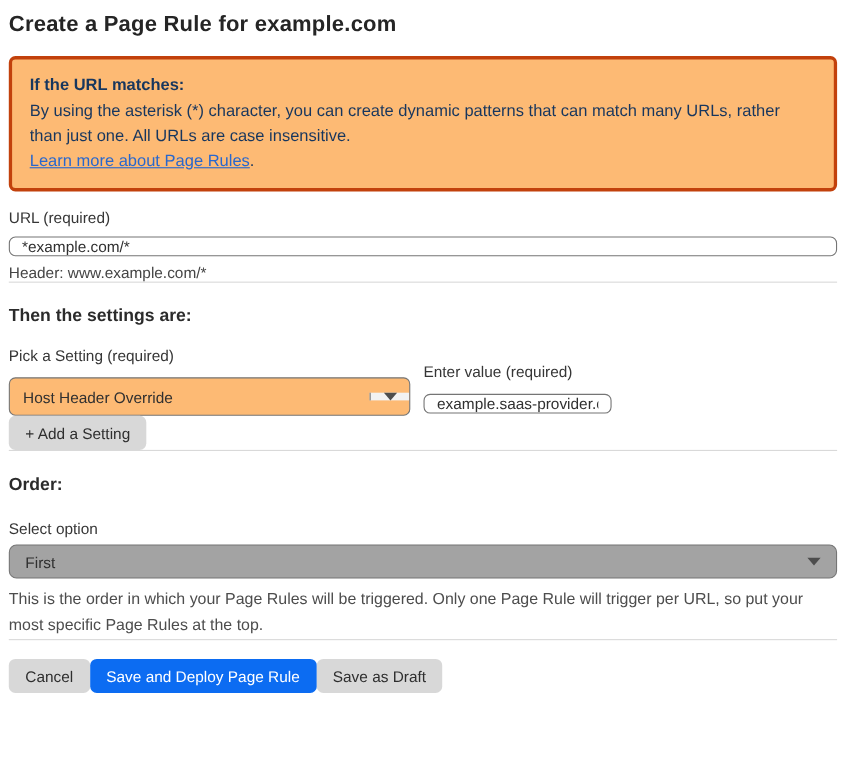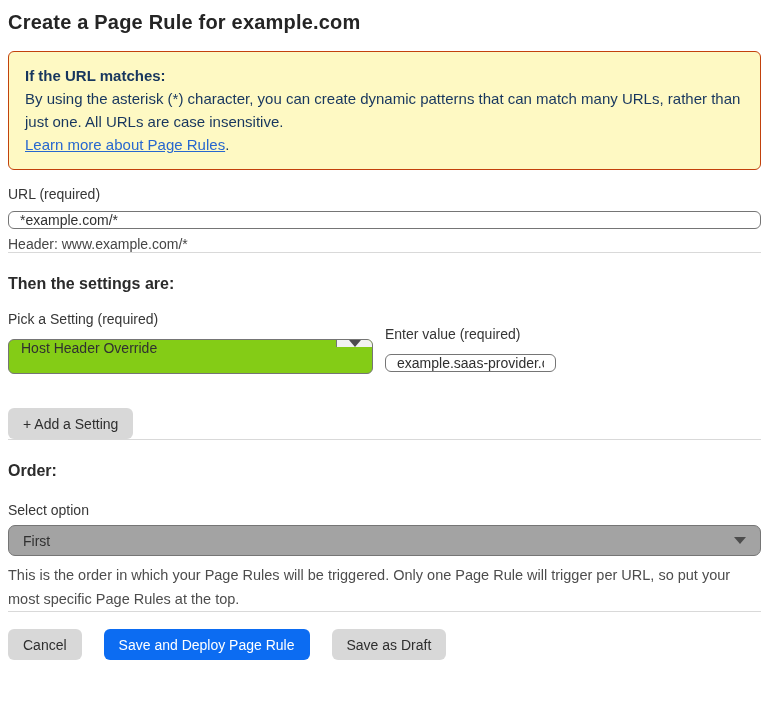--- a/index.html
+++ b/index.html
@@ -14,22 +14,22 @@
 
   h1.page-title {
     font-size: 20px;
     font-weight: bold;
     color: #252525;
     letter-spacing: 0.2px;
     margin: 2px 0 17px 0;
   }
 
   .info-box {
-    background: #fef9c3;
-    border: 1px solid #c2410c;
+    background: #fdba74;
+    border: 3px solid #c2410c;
     border-radius: 6px;
     padding: 12px 16px 13px 16px;
     font-size: 15px;
     line-height: 23px;
     color: #17365e;
     margin-bottom: 16px;
   }
   .info-heading { font-weight: bold; }
   .info-link {
     color: #2767cf;
@@ -87,25 +87,25 @@
     margin-top: 18px;
   }
   .col-setting { width: 365px; }
   .col-setting .field-label { margin-bottom: 12px; }
   .col-value { margin-left: 12px; margin-top: 15px; }
   .col-value .field-label { margin-bottom: 12px; }
   .value-input { width: 171px; }
 
   .select-box {
     display: flex;
-    align-items: flex-start;
+    align-items: center;
     height: 35px;
     border: 1px solid #757575;
     border-radius: 6px;
-    background: #84cc16;
+    background: #fdba74;
     cursor: pointer;
     overflow: hidden;
   }
   .select-box .select-text {
     flex: 1;
     display: flex;
     align-items: center;
     padding-left: 12px;
     font-size: 14px;
     color: #303030;
@@ -161,26 +161,26 @@
     border: none;
     border-radius: 6px;
     padding: 0 15px;
     font-size: 14px;
     font-family: "Liberation Sans", sans-serif;
     cursor: pointer;
   }
   .btn-gray { background: #d8d8d8; color: #2e2e2e; }
   .btn-blue { background: #0c6cf2; color: #ffffff; }
 
-  .add-setting-btn { margin-top: 34px; }
+  .add-setting-btn { }
 
   .footer-actions {
     margin-top: 17px;
     display: flex;
-    gap: 22px;
+    gap: 0;
   }
 </style>
 </head>
 <body>
 
 <div class="container">
 
   <h1 class="page-title">Create a Page Rule for example.com</h1>
 
   <div class="info-box">

